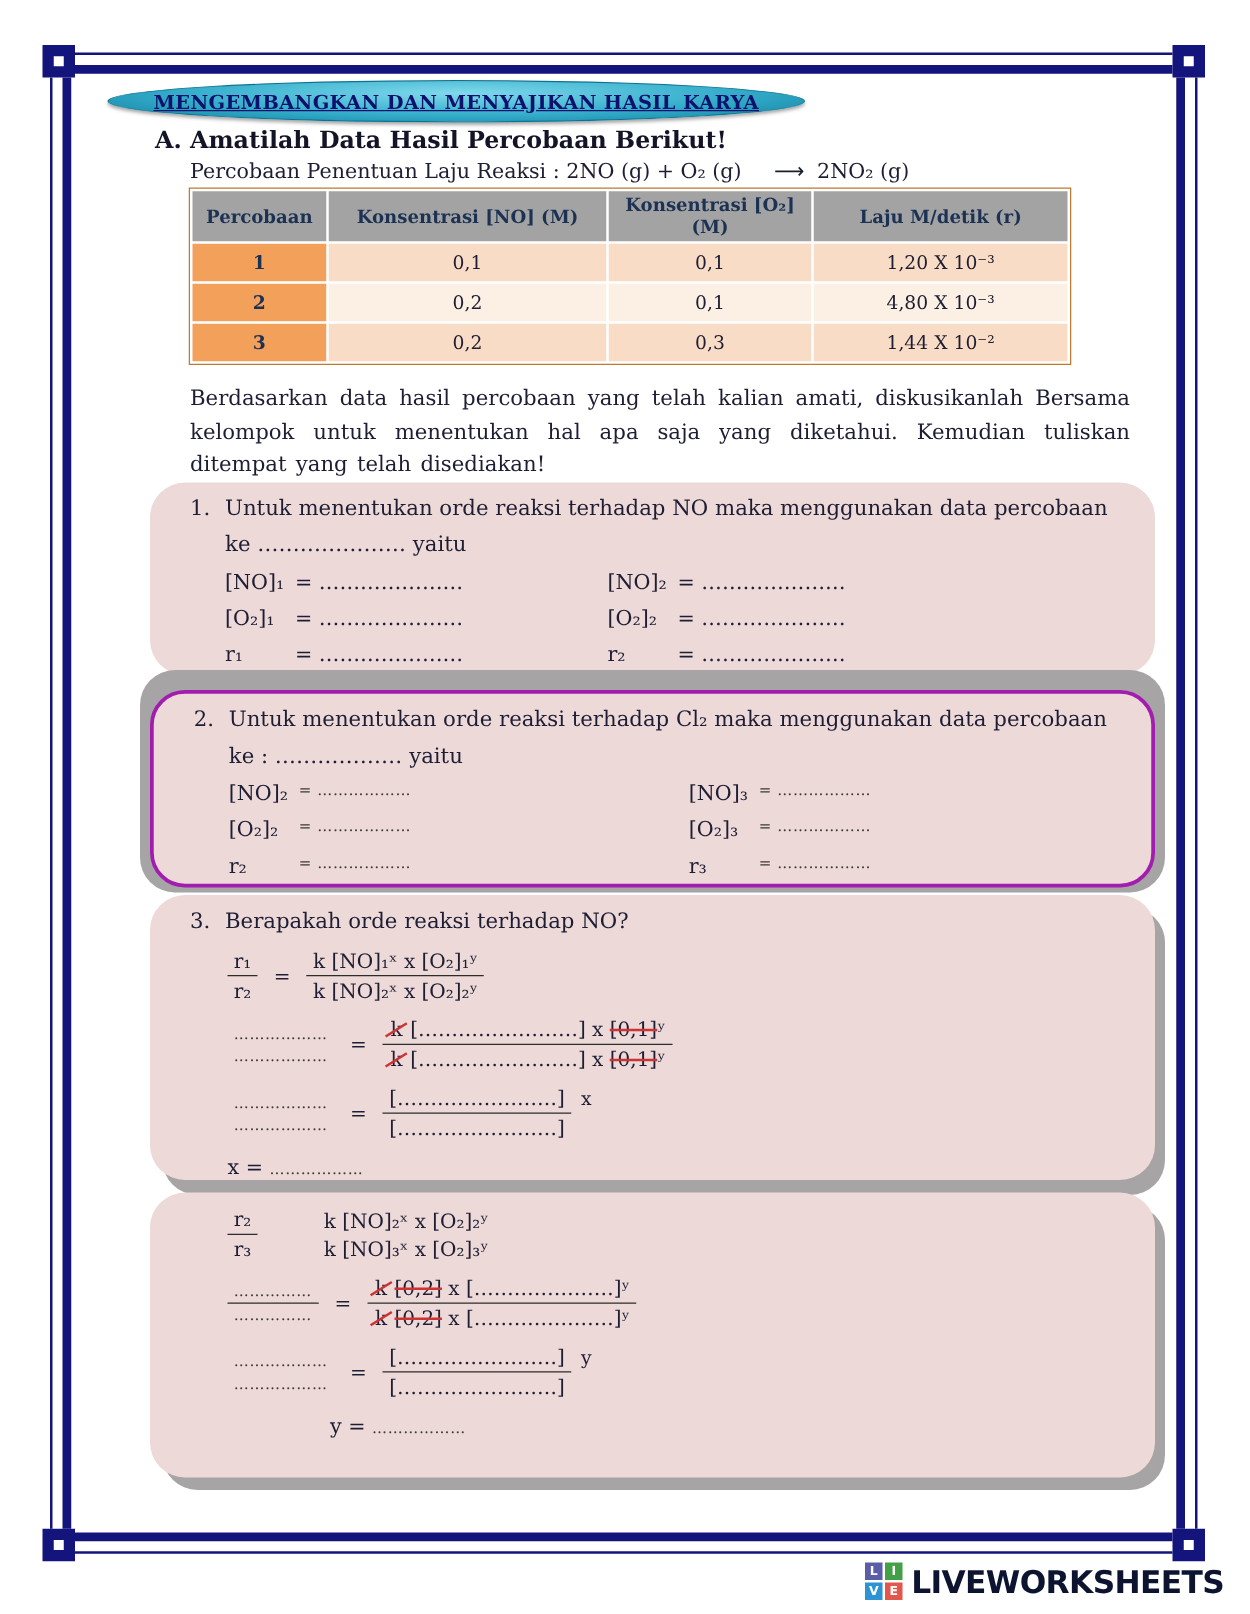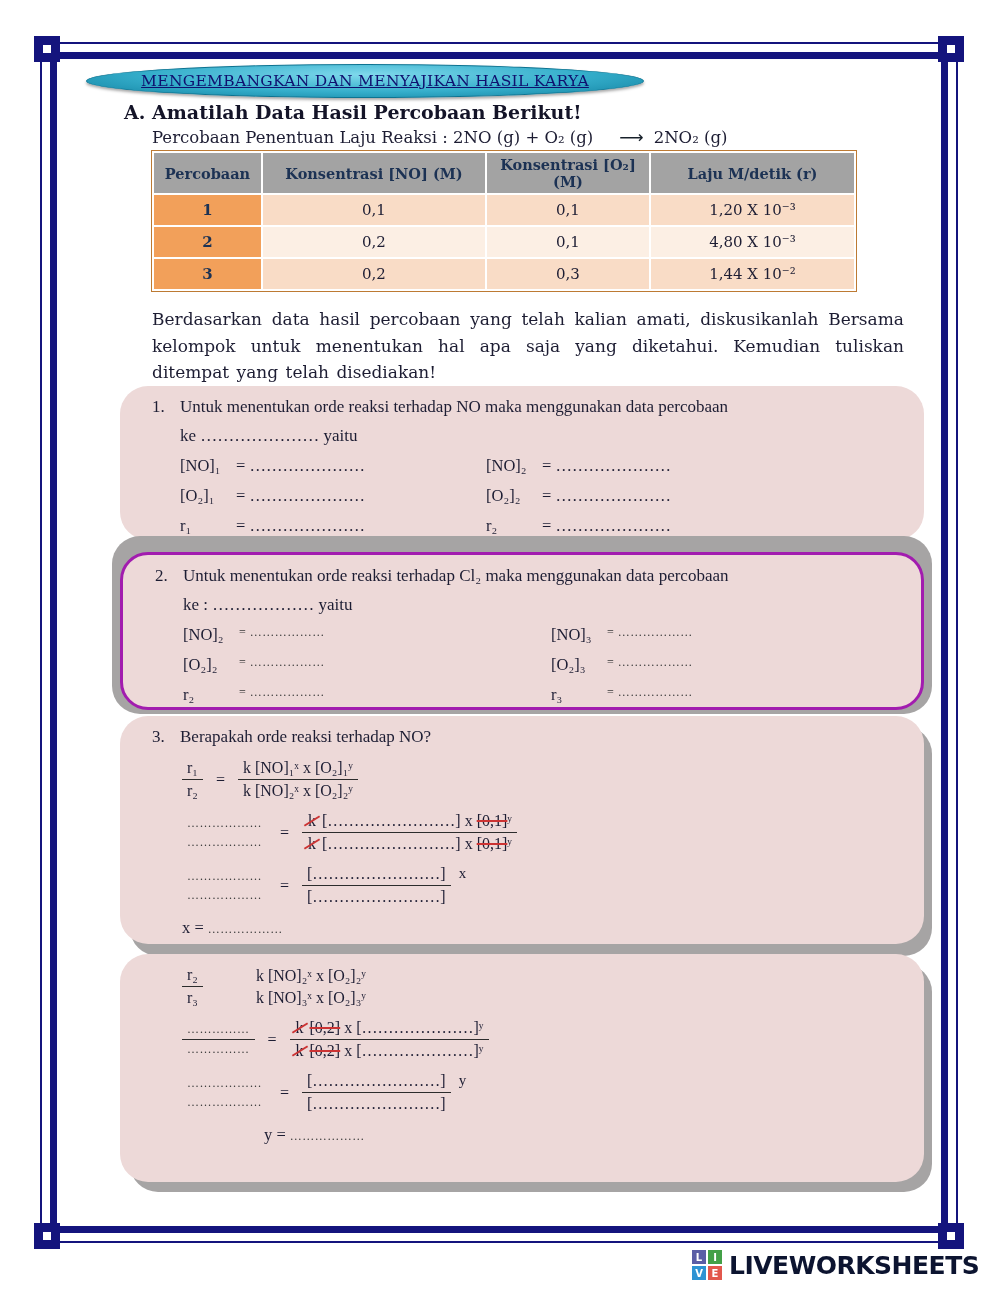--- a/index.html
+++ b/index.html
@@ -17,38 +17,38 @@
   .corner.bl { left:34px;  top:1223px; }
   .corner.br { left:938px; top:1223px; }
   
   .banner {
     position:absolute; left:86px; top:64px; width:558px; height:34px;
     border-radius:50%; border:1px solid #0d7391;
     background: radial-gradient(ellipse at 50% 30%, #7fd9ec 0%, #35aecb 55%, #0f7e9d 100%);
     display:flex; align-items:center; justify-content:center;
     box-shadow: 0 2px 3px rgba(0,0,0,.35);
   }
-  .banner-text { font-weight:normal; font-size:15.5px; color:#0f0f6e; text-decoration:underline; letter-spacing:.3px;text-align:center; }
+  .banner-text { font-weight:bold; font-size:15.5px; color:#0f0f6e; text-decoration:underline; letter-spacing:.3px;text-align:center; }
   
   .sec-heading { position:absolute; left:124px; top:101px; font-weight:bold; font-size:19px; color:#141428; }
   .sec-heading .lab { display:inline-block; width:28px; }
   .eq-line { position:absolute; left:152px; top:127px; font-size:16.5px; white-space:nowrap; }
   .eq-arrow { font-family:"DejaVu Sans", sans-serif; font-size:17px; margin:0 10px 0 26px; color:#17202a; }
   
   .data-table { position:absolute; left:152px; top:151px; border-collapse:collapse; outline:1px solid #bd7a33; }
   .data-table th, .data-table td { border:2px solid #fff; text-align:center; vertical-align:middle; }
   .data-table th { background:#a3a3a3; color:#1c3254; font-size:14.5px; font-weight:bold; padding:3px 6px; height:42px; }
   .data-table td { font-size:15px; padding:6px 6px; height:32px; }
   .data-table td.rowhead { background:#F2A05A; font-weight:bold; color:#1c3254; }
   .r-odd  td.data { background:#F9DCC6; }
   .r-even td.data { background:#FCEFE4; }
   
   .instruction { position:absolute; left:152px; top:306px; width:752px; font-size:17px; line-height:1.56; text-align:justify; word-spacing:2px; }
   
-  .pink-box { position:absolute; background:#EDD9D8; border-radius:28px; overflow:hidden;font-family:Liberation Serif, serif; }
+  .pink-box { position:absolute; background:#EDD9D8; border-radius:28px; overflow:hidden; }
   .gray-back { position:absolute; background:#a6a4a4; border-radius:28px; }
   #box1 { left:120px; top:386px; width:804px; height:154px; }
   #box2-shadow { left:112px; top:536px; width:820px; height:178px; }
   #box2 { left:120px; top:552px; width:804px; height:158px; border:3px solid #a21caf; }
   #box3-shadow { left:130px; top:726px; width:802px; height:230px; }
   #box3 { left:120px; top:716px; width:804px; height:228px; }
   #box4-shadow { left:130px; top:964px; width:802px; height:228px; }
   #box4 { left:120px; top:954px; width:804px; height:228px; }
   .q-title-row { padding:11px 18px 0 32px; font-size:17px; }
   .q-num { display:inline-block; width:28px; }

